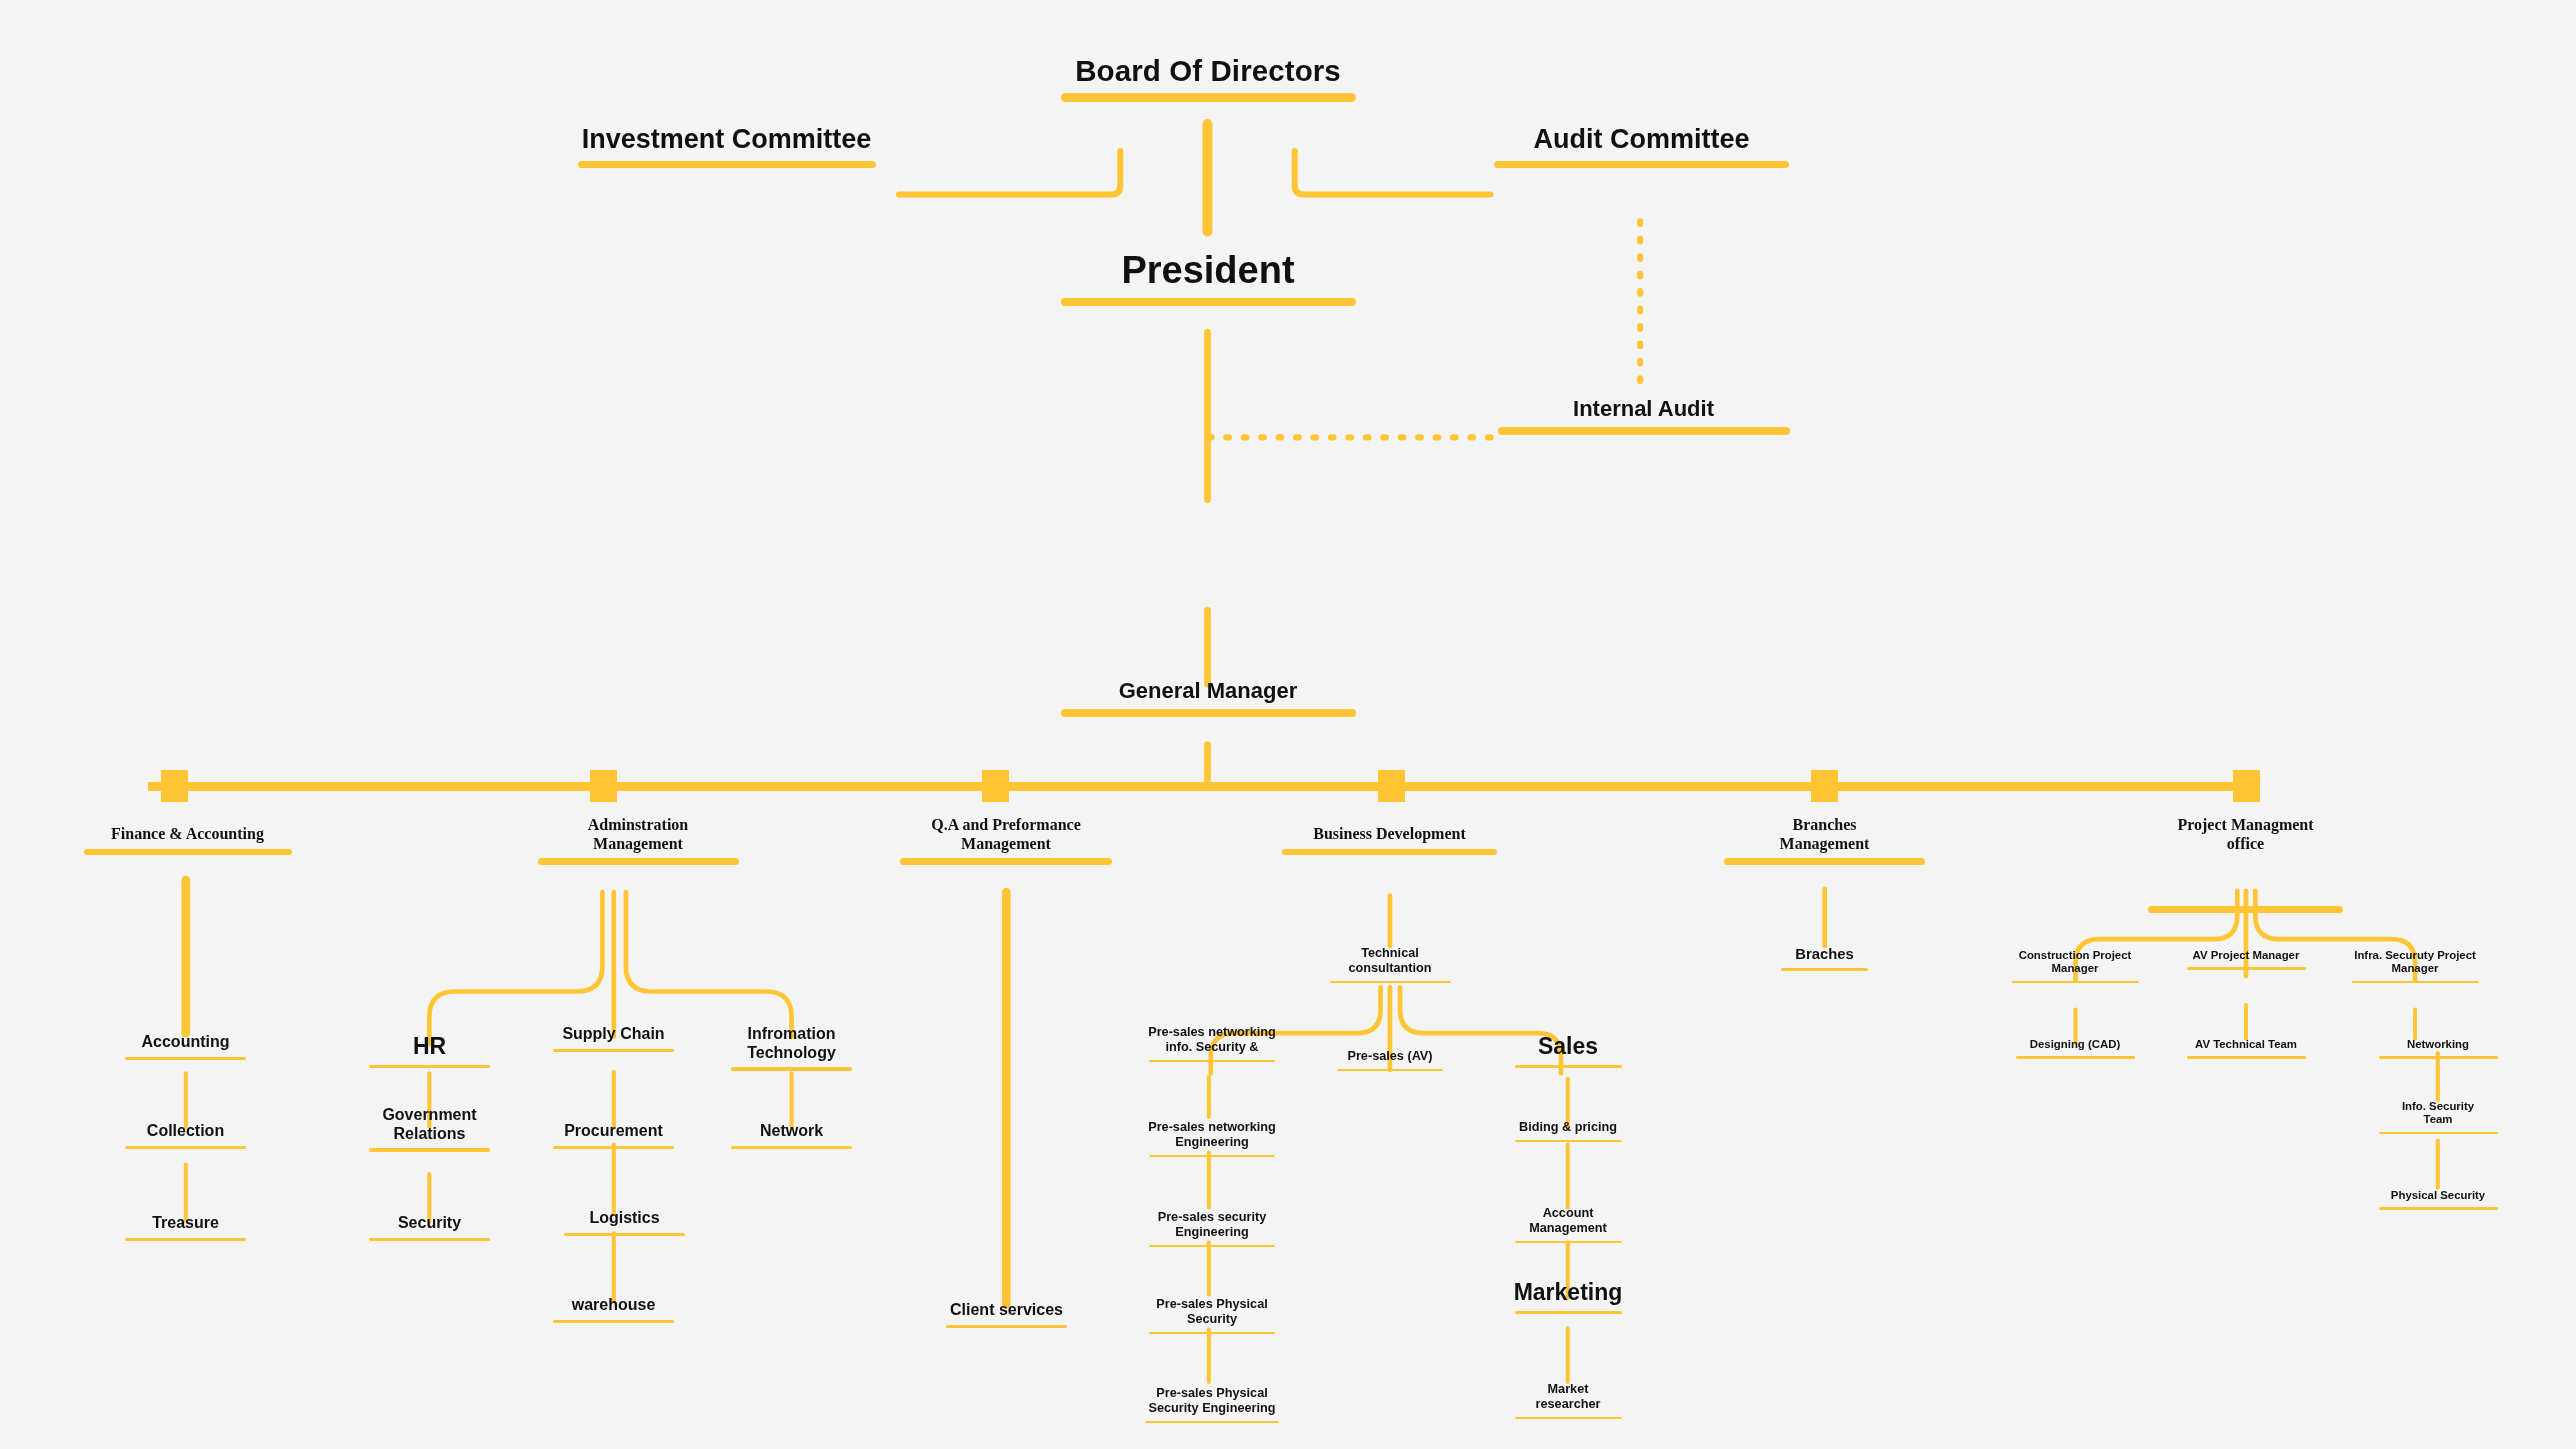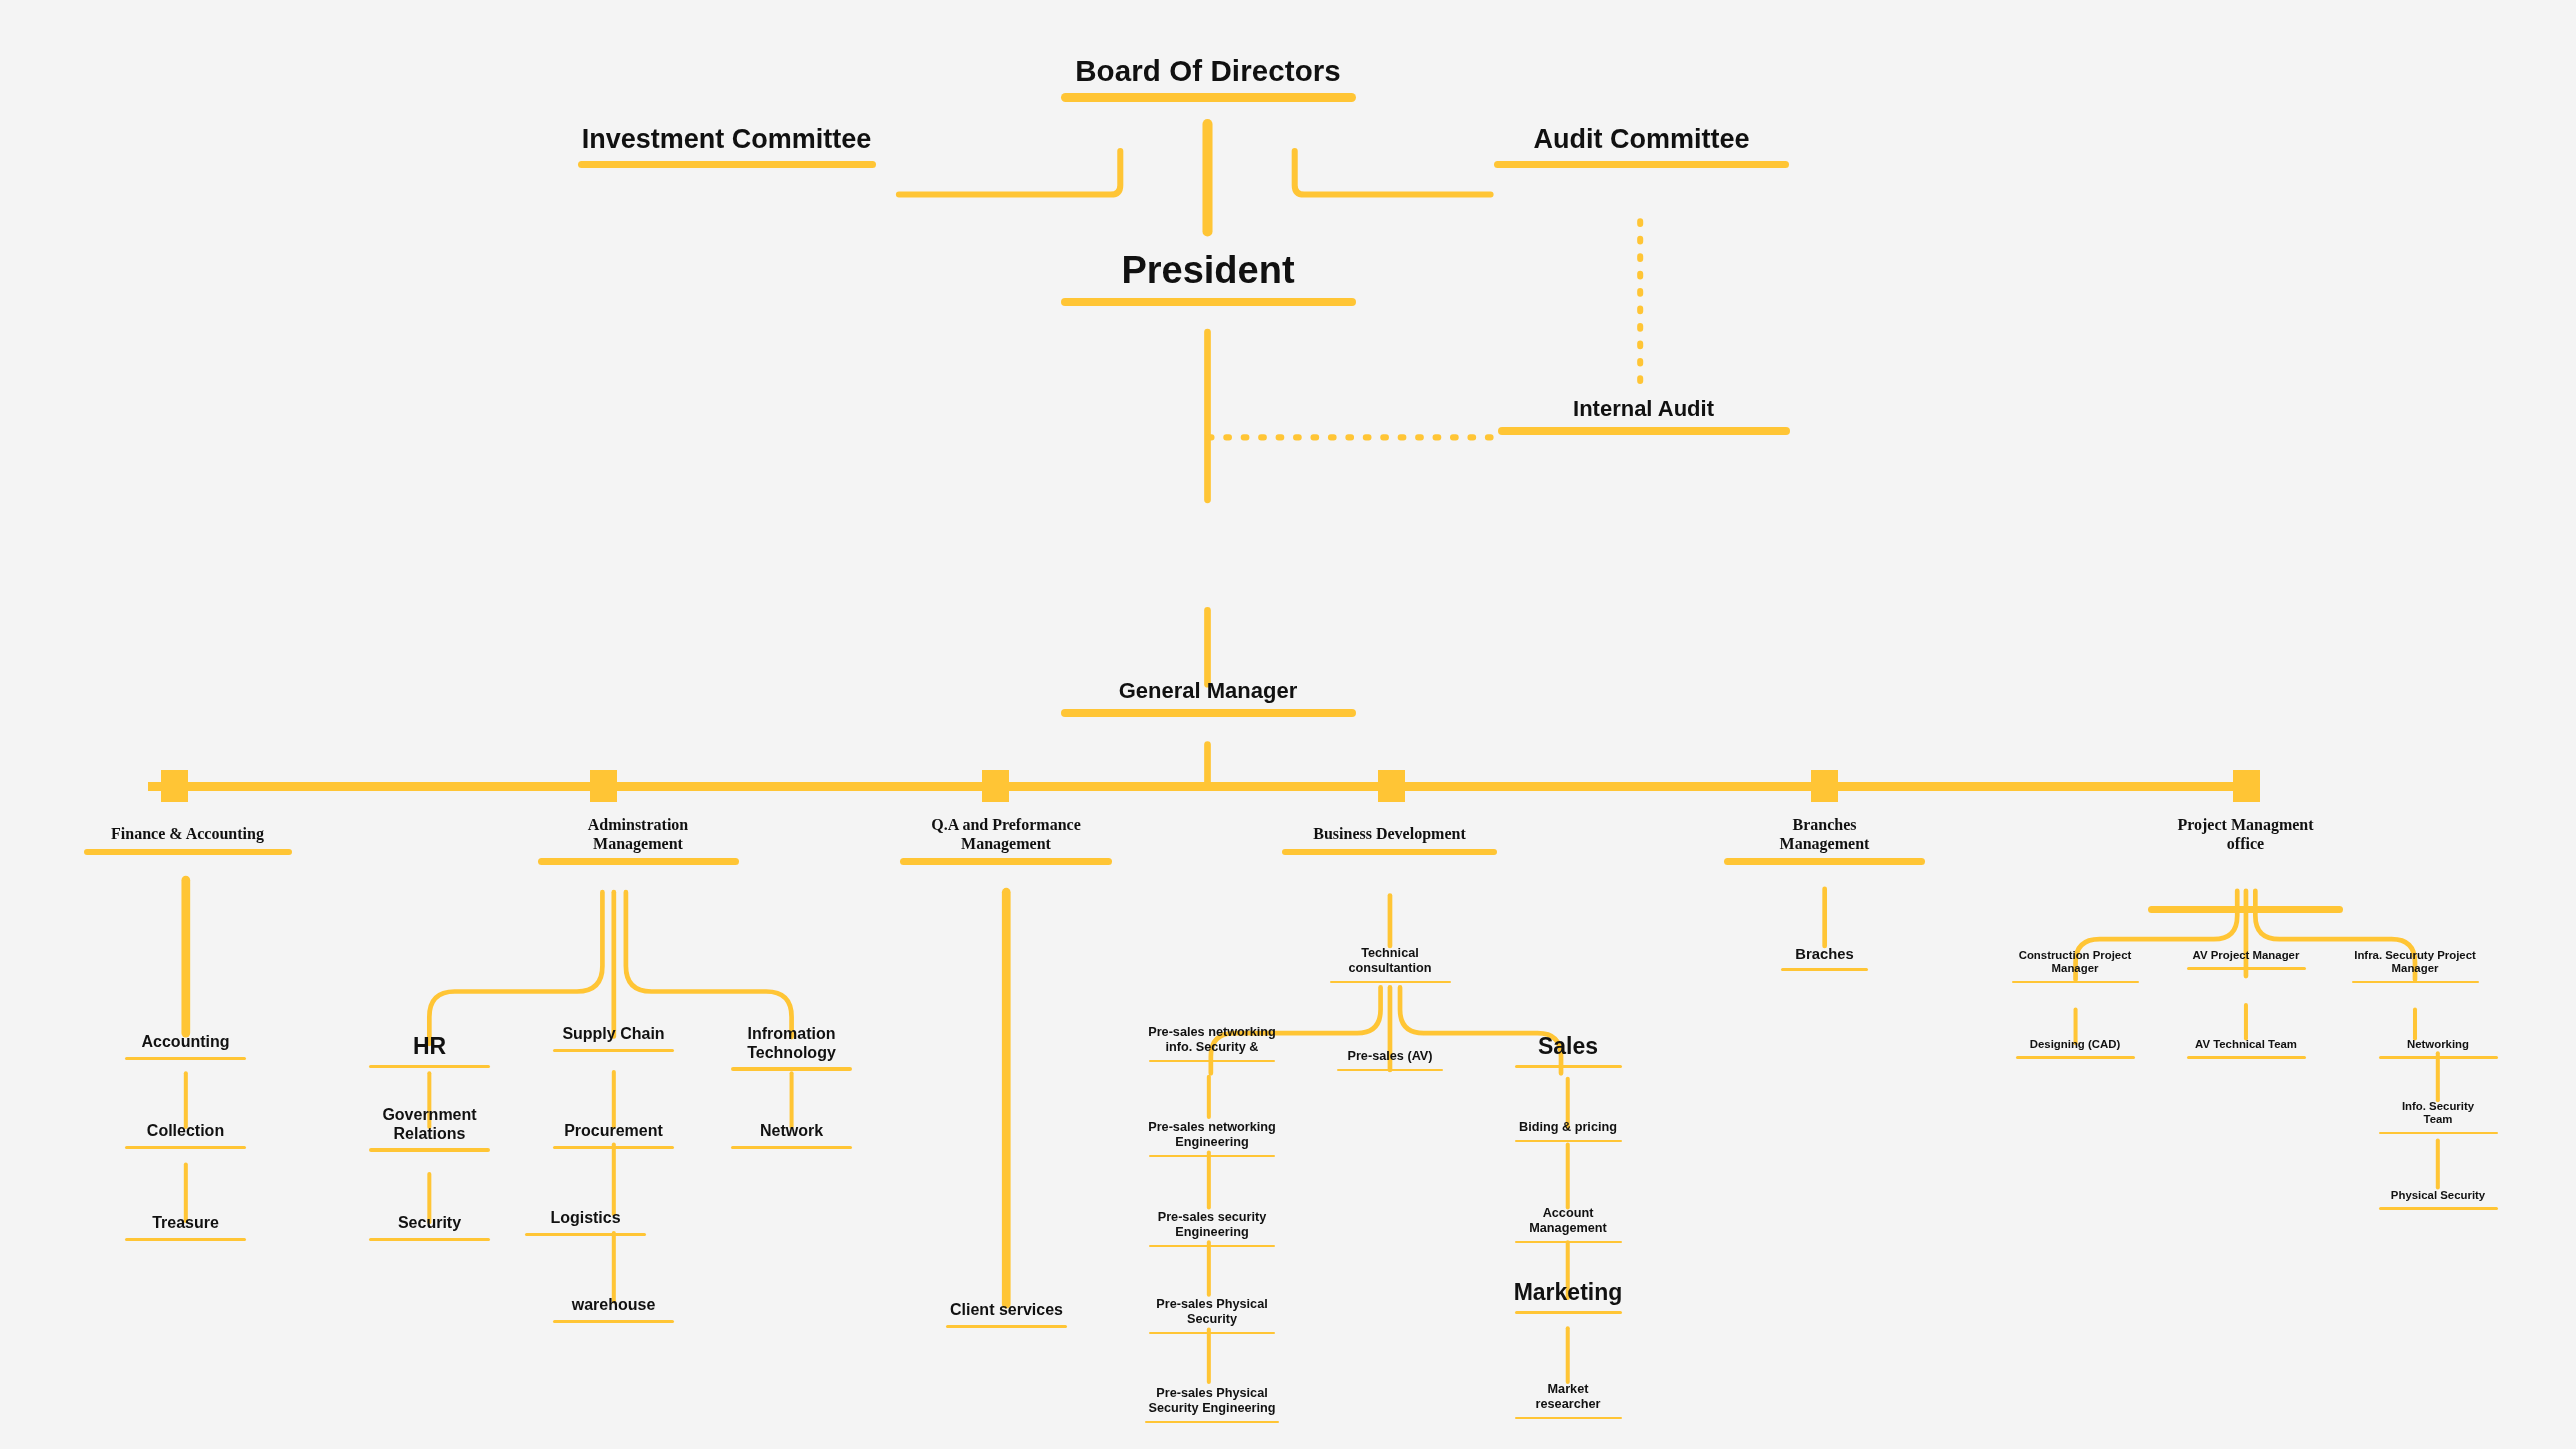--- a/index.html
+++ b/index.html
@@ -213,21 +213,21 @@
   </div>
 
   <div class="node t-sub" style="left:533px; top:1025px; width:161px;">
     <span class="lbl">Supply Chain</span>
     <span class="rule" style="width:121px;"></span>
   </div>
   <div class="node t-sub" style="left:533px; top:1122px; width:161px;">
     <span class="lbl">Procurement</span>
     <span class="rule" style="width:121px;"></span>
   </div>
-  <div class="node t-sub" style="left:505px; top:1209px; width:161px;justify-content:space-between;">
+  <div class="node t-sub" style="left:544px; top:1209px; width:161px;justify-content:space-between;">
     <span class="lbl">Logistics</span>
     <span class="rule" style="width:121px;"></span>
   </div>
   <div class="node t-sub" style="left:533px; top:1296px; width:161px;">
     <span class="lbl">warehouse</span>
     <span class="rule" style="width:121px;"></span>
   </div>
 
   <div class="node t-sub" style="left:711px; top:1025px; width:161px;">
     <span class="lbl">Infromation

